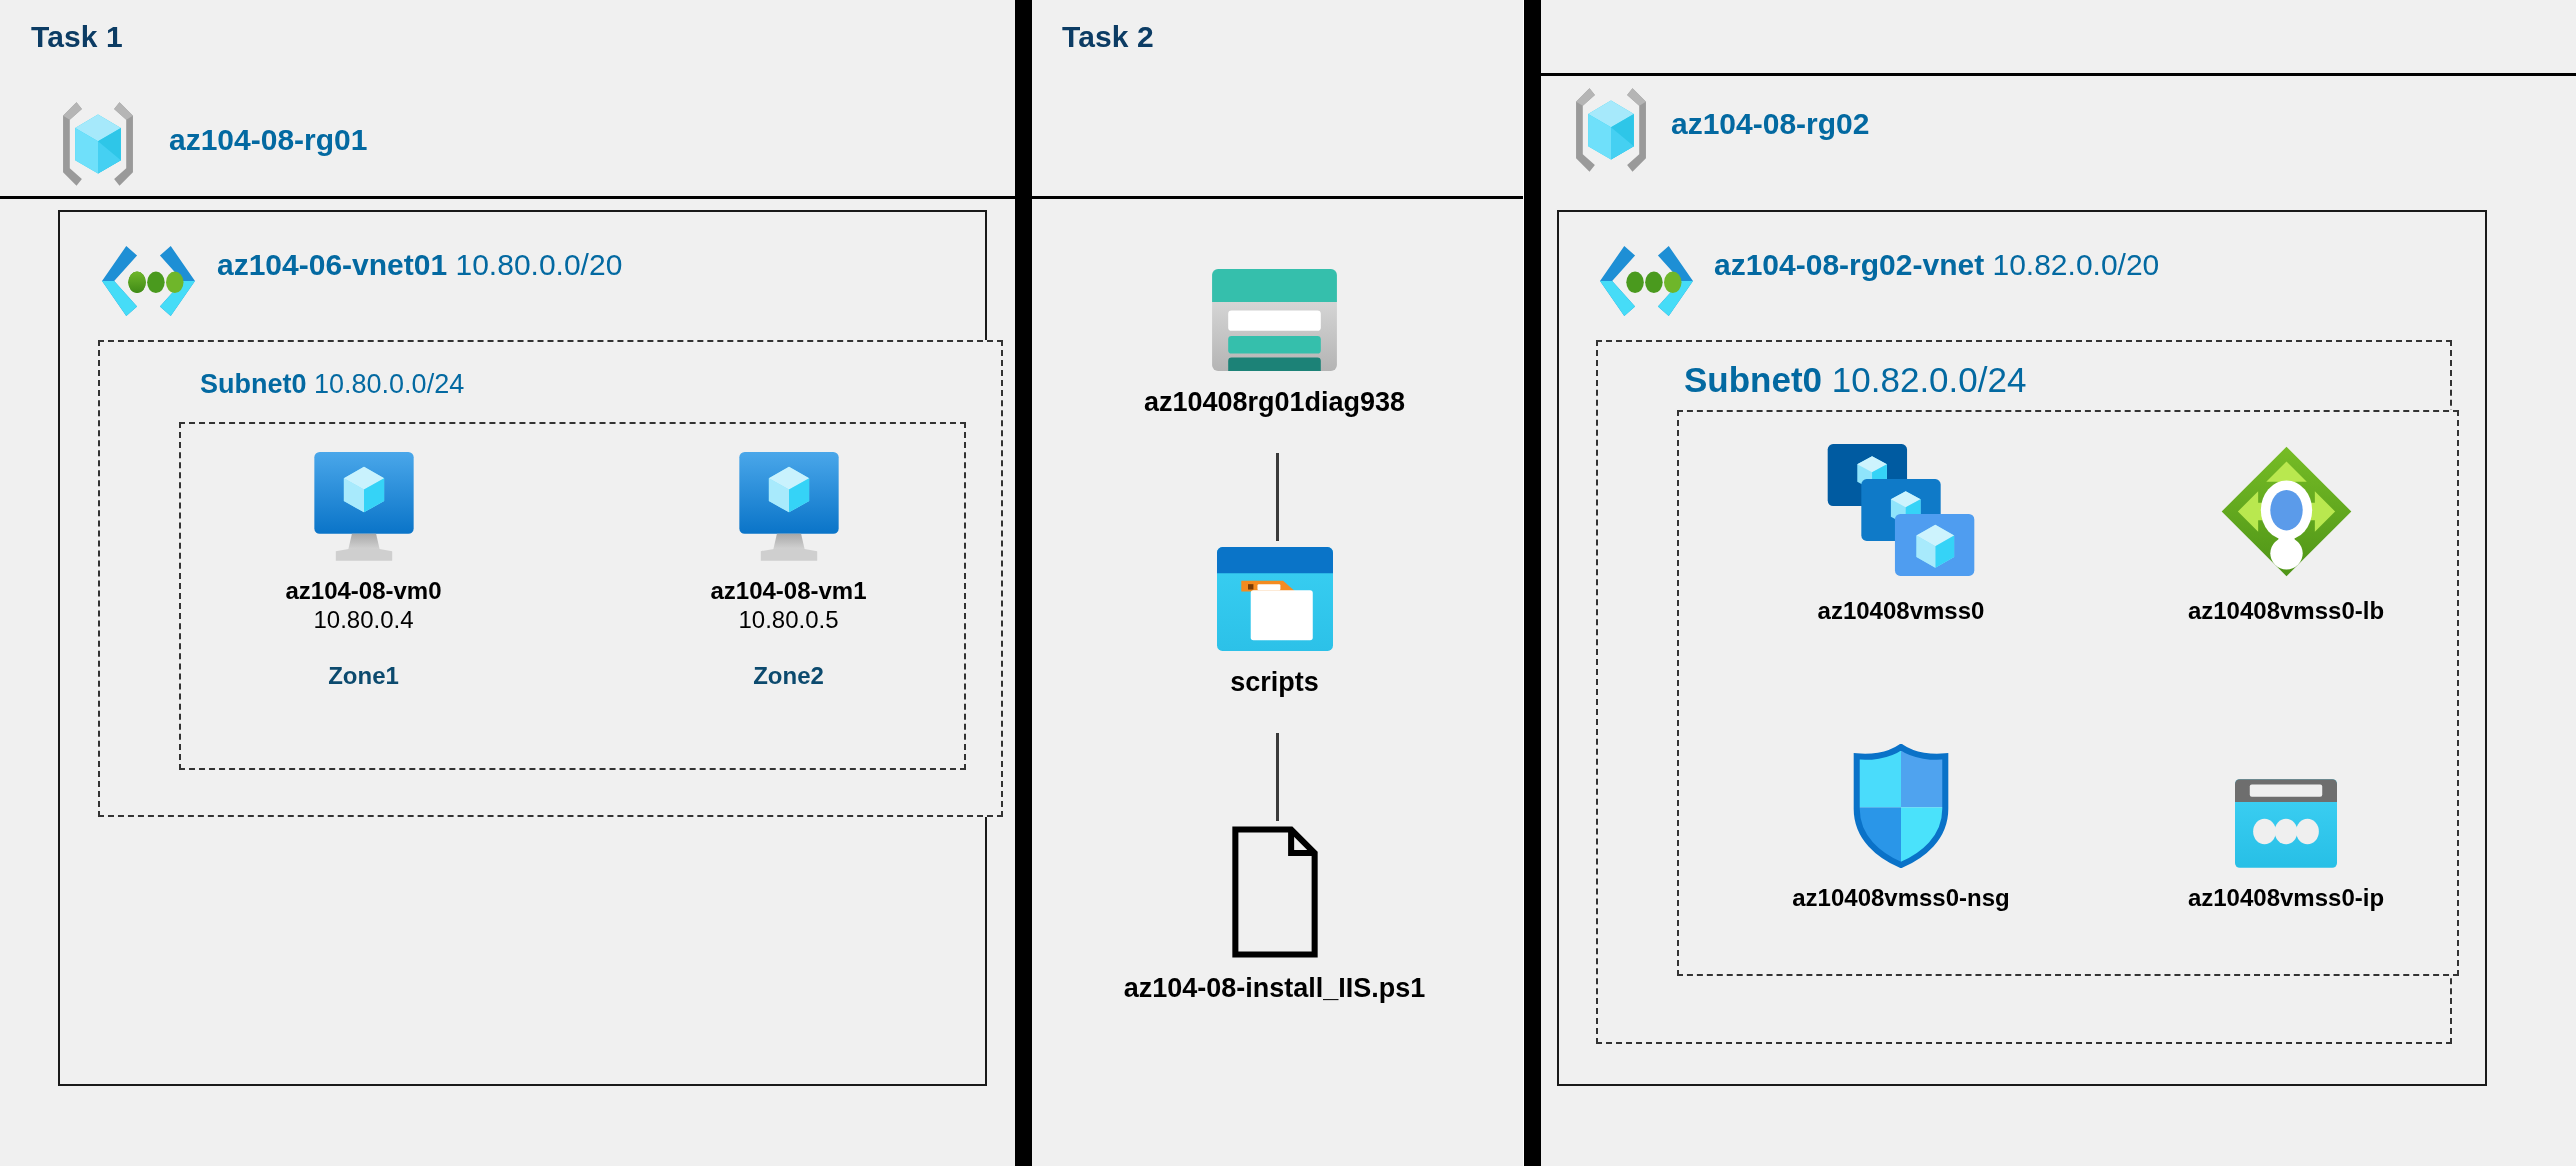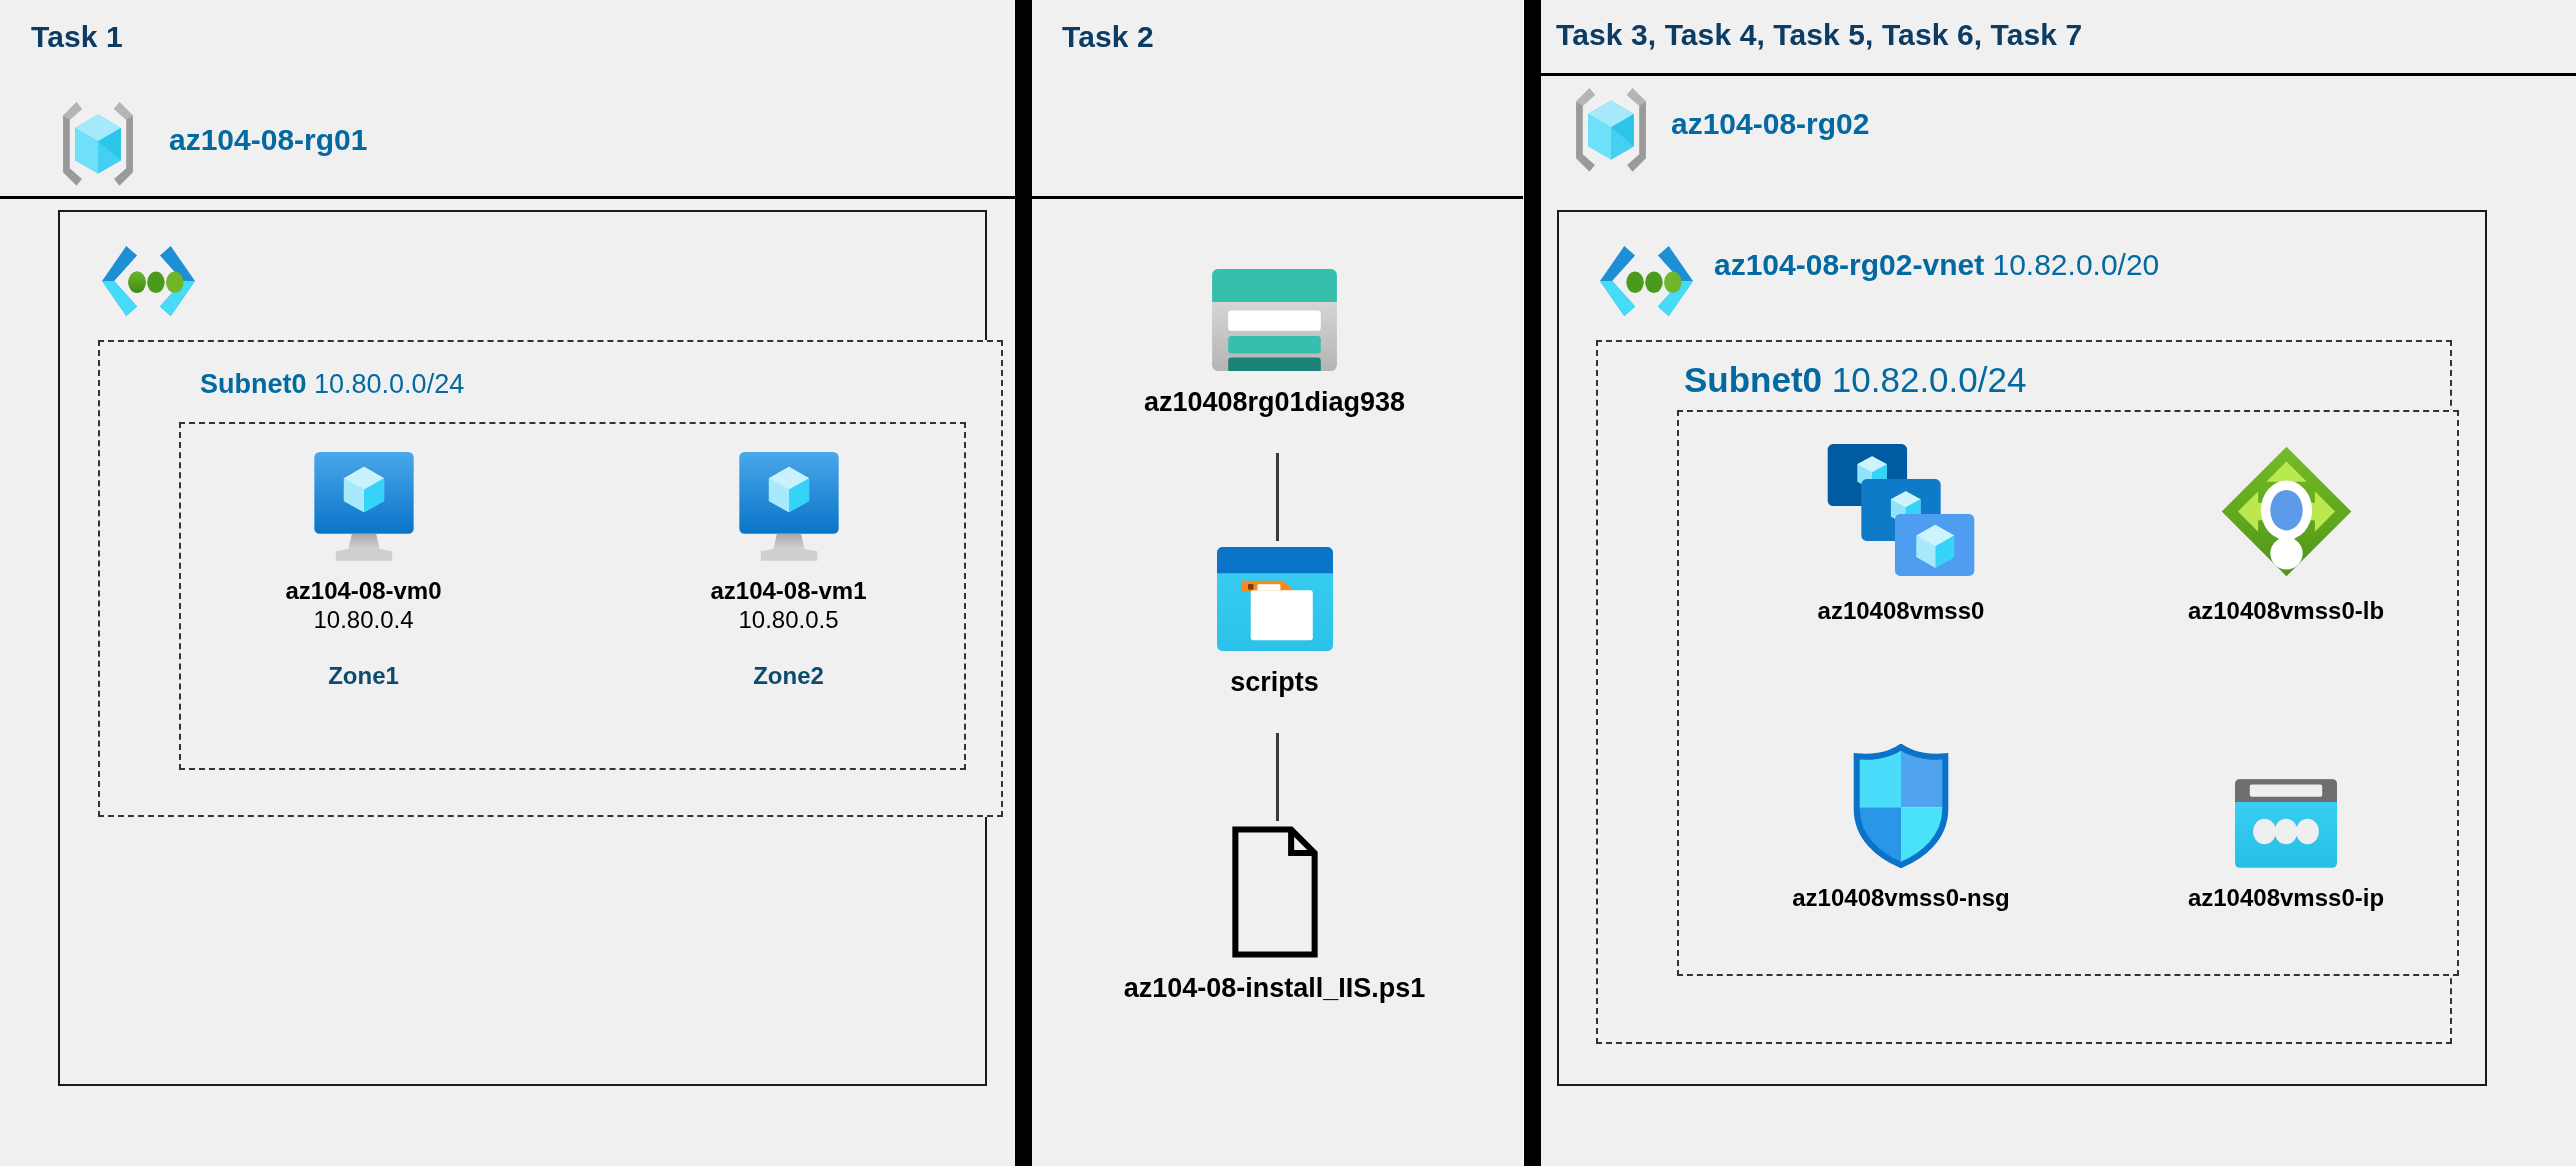--- a/index.html
+++ b/index.html
@@ -52,21 +52,20 @@
 
   <div class="divider" style="left:1015px; top:0; width:17px; height:1166px;"></div>
   <div class="divider" style="left:1524px; top:0; width:17px; height:1166px;"></div>
 
   <div class="divider" style="left:0; top:196px; width:1015px; height:2.7px;"></div>
   <div class="divider" style="left:1031px; top:196px; width:492px; height:2.7px;"></div>
   <div class="divider" style="left:1540px; top:73px; width:1036px; height:2.7px;"></div>
 
   <div class="task-header" style="left:31px; top:20px;">Task 1</div>
   <div class="task-header" style="left:1062px; top:20px;">Task 2</div>
-  <div class="task-header" style="left:1556px; top:17.5px;">Task 3, Task 4, Task 5, Task 6, Task 7</div>
 
   <div style="position:absolute; left:55px; top:98px; width:86px; height:92px;">
     <svg width="86" height="92" viewBox="0 0 128 136">
 
       <path d="M32 6 L12 26 L12 110 L32 130 L40 120 L22 104 L22 32 L40 16 Z" fill="#9a9a9a"></path>
       <path d="M32 6 L12 26 L22 32 L40 16 Z" fill="#b5b5b5"></path>
 
       <path d="M96 6 L116 26 L116 110 L96 130 L88 120 L106 104 L106 32 L88 16 Z" fill="#9a9a9a"></path>
       <path d="M96 6 L116 26 L106 32 L88 16 Z" fill="#b5b5b5"></path>
 
@@ -94,20 +93,23 @@
       <ellipse cx="86" cy="58" rx="13" ry="16" fill="#4a9a1e"></ellipse>
       <ellipse cx="114" cy="58" rx="13" ry="16" fill="#6fb62a"></ellipse>
       <defs>
         <linearGradient id="g1" x1="0" y1="0" x2="0" y2="1">
           <stop offset="0" stop-color="#6fb62a"></stop>
             <stop offset="1" stop-color="#3f8a16"></stop>
         </linearGradient>
       </defs>
     </svg>
   </div>
+  <div class="lbl" style="left:217px; top:248px; font-size:30px;">
+    <b>az104-06-vnet01</b><span>&nbsp;</span><span class="plain">10.80.0.0/20</span>
+  </div>
 
   <div class="box-dashed" style="left:98px; top:340px; width:905px; height:477px;"></div>
   <div class="lbl" style="left:200px; top:369px; font-size:27px;">
     <b>Subnet0</b><span>&nbsp;</span><span class="plain">10.80.0.0/24</span>
   </div>
 
   <div class="box-dashed" style="left:179px; top:422px; width:787px; height:348px;"></div>
 
   <div class="node" style="left:222px; top:445px; width:283px;">
     <div class="icon-wrap" style="height:120px;">

